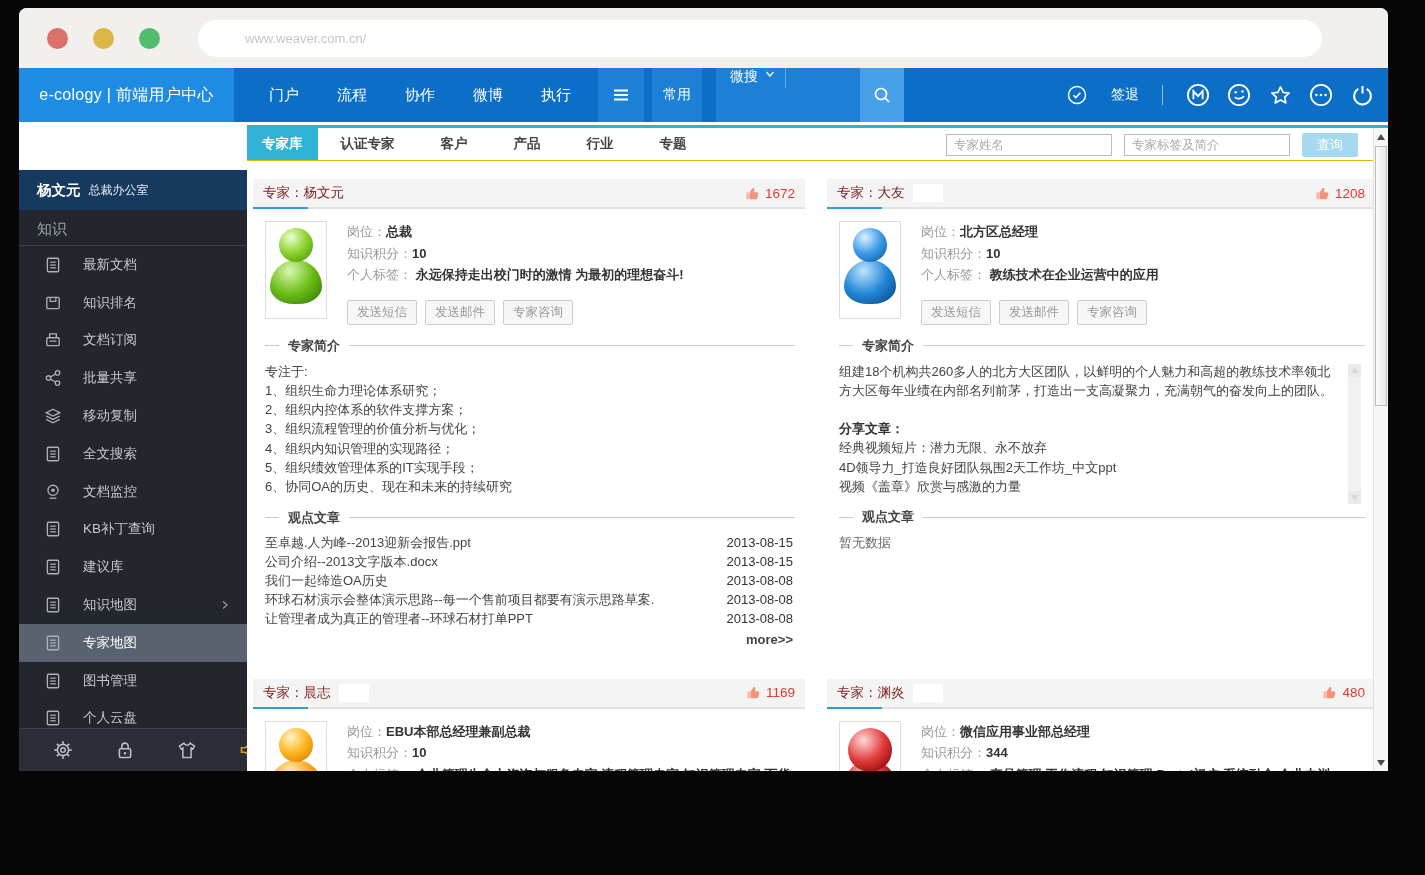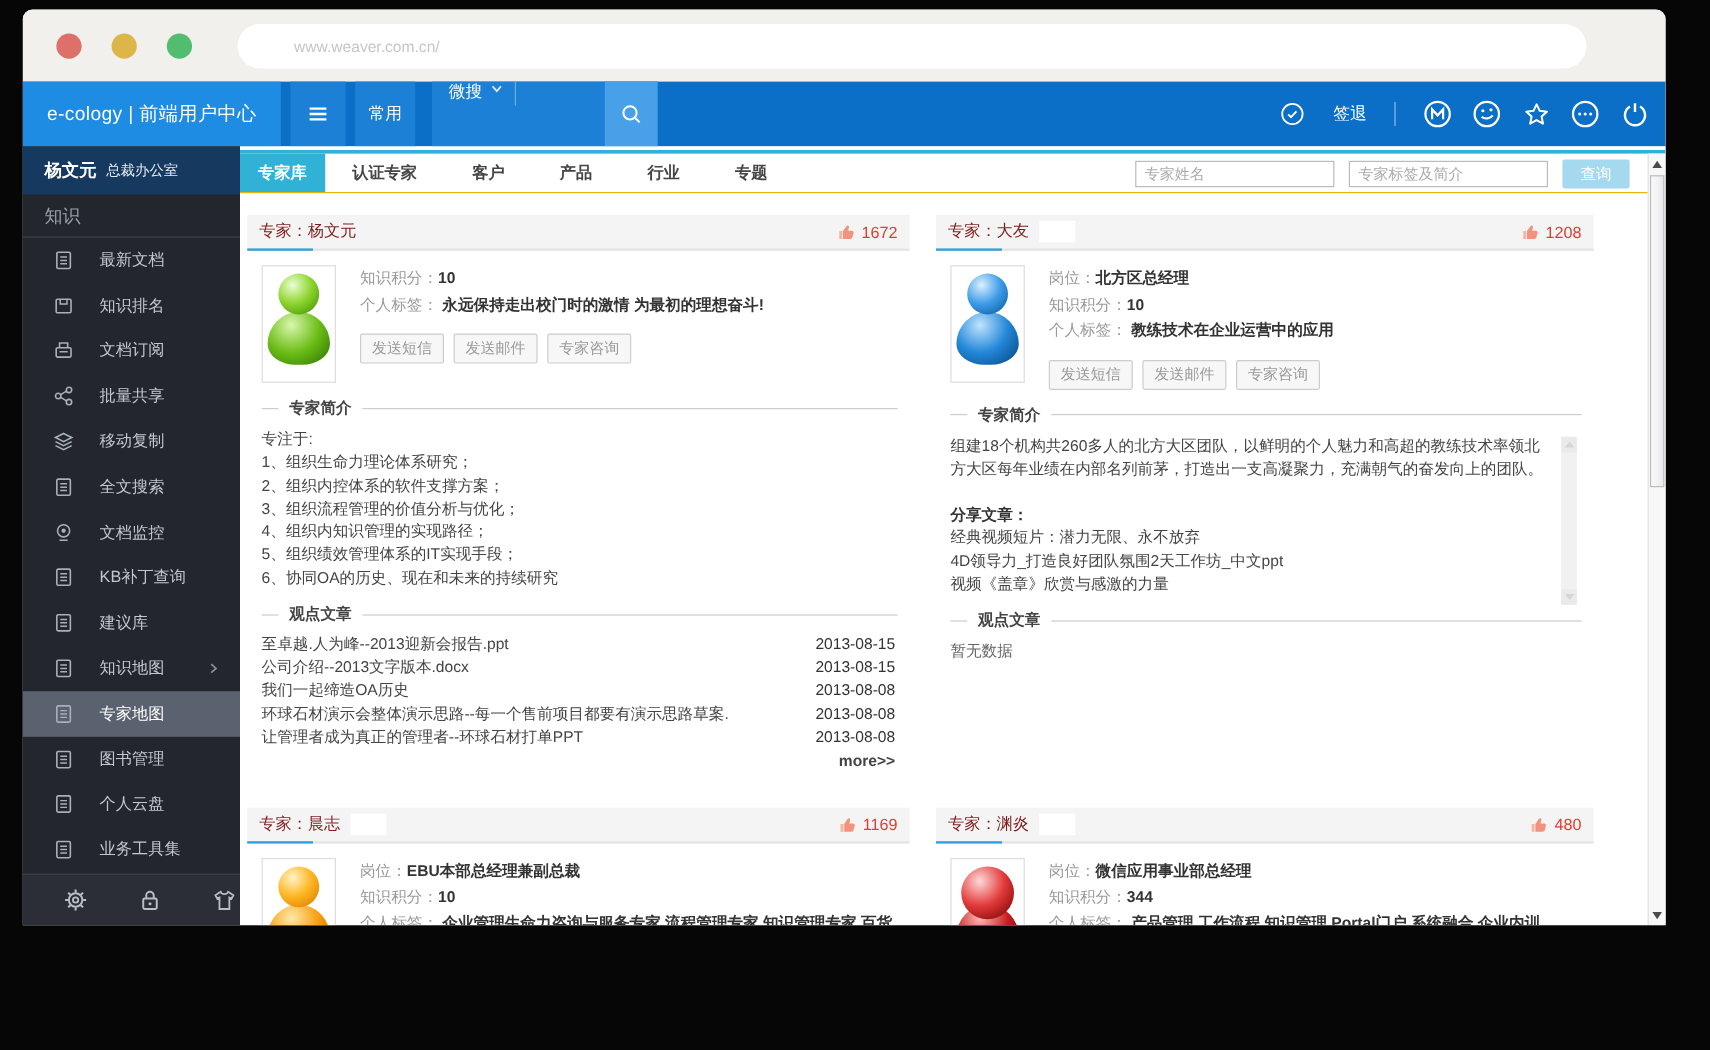--- a/index.html
+++ b/index.html
@@ -28,21 +28,21 @@
   .hsearch .mag { width:44px; height:54px; background:#47a0e8; display:flex; align-items:center; justify-content:center; }
   .hicons { position:absolute; right:14px; top:0; height:54px; display:flex; align-items:center; gap:17px; }
   .signout { display:flex; align-items:center; gap:24px; font-size:14px; }
   .hdivider { width:1px; height:20px; background:rgba(255,255,255,.55); margin:0 6px; }
   .cicon { width:24px; height:24px; display:flex; align-items:center; justify-content:center; }
 
   
   .main { display:flex; height:649px; }
 
   
-  .sidebar { width:181px; background:#23262d; position:relative; flex:none; }
+  .sidebar { width:228px; background:#23262d; position:relative; flex:none;margin-top:48px; }
   .userbar { height:40px; background:#16395f; display:flex; align-items:center; padding-left:18px; color:#fff; }
   .userbar .uname { font-size:14.5px; font-weight:bold; }
   .userbar .udept { font-size:12px; margin-left:8px; color:#e8edf3; }
   .seclabel { height:36px; line-height:38px; padding-left:18px; color:#99a1aa; font-size:15px; border-bottom:1px solid #3a3e46; }
   .sitem { height:37.8px; display:flex; align-items:center; padding-left:24px; color:#c2c8cf; font-size:13.5px; cursor:default; }
   .sitem .sicon { width:20px; height:20px; display:flex; align-items:center; justify-content:center; color:#a9b0b9; }
   .sitem .slabel { margin-left:20px; }
   .sitem.selected { background:#5a6270; color:#fff; }
   .sitem .schev { margin-left:auto; margin-right:16px; color:#8a919b; }
   .sidefooter { position:absolute; left:0; right:0; bottom:0; height:43px; background:#2b2e36; border-top:1px solid #3c4049; display:flex; align-items:center; padding:0 10px 0 34px; gap:42px; color:#b9bec6; }
@@ -244,20 +244,27 @@
       <div class="light yellow"></div>
       <div class="light green"></div>
     </div>
     <div class="urlbar">
       <span>www.weaver.com.cn/</span>
     </div>
   </div>
 
   <div class="appheader">
     <div class="logo">e-cology | 前端用户中心</div>
+    <div class="hnav">
+      <div class="navitem">门户</div>
+      <div class="navitem">流程</div>
+      <div class="navitem">协作</div>
+      <div class="navitem">微博</div>
+      <div class="navitem">执行</div>
+    </div>
     <div class="hbox">
       <span>
           <svg width="20" height="20" color="#fff">
             <use href="#sym-burger"></use>
           </svg>
         </span>
     </div>
     <div class="hbox quick">常用</div>
     <div class="hsearch">
       <span class="mlabel">微搜</span>
@@ -502,20 +509,21 @@
           <div class="card-underline"></div>
           <div class="card-body">
             <div class="person-row">
               <div class="avatar-box">
                 <div class="person p-green">
                     <div class="bodyp"></div>
                     <div class="head"></div>
                   </div>
               </div>
               <div class="fields">
+                <div class="frow"><span class="lab">岗位：</span><b>总裁</b></div>
                 <div class="frow"><span class="lab">知识积分：</span><b>10</b></div>
                 <div class="frow"><span class="lab">个人标签：</span> <b>永远保持走出校门时的激情 为最初的理想奋斗!</b></div>
                 <div class="actions">
                   <button>发送短信</button>
                   <button>发送邮件</button>
                   <button>专家咨询</button>
                 </div>
               </div>
             </div>
             <div class="secbar">

